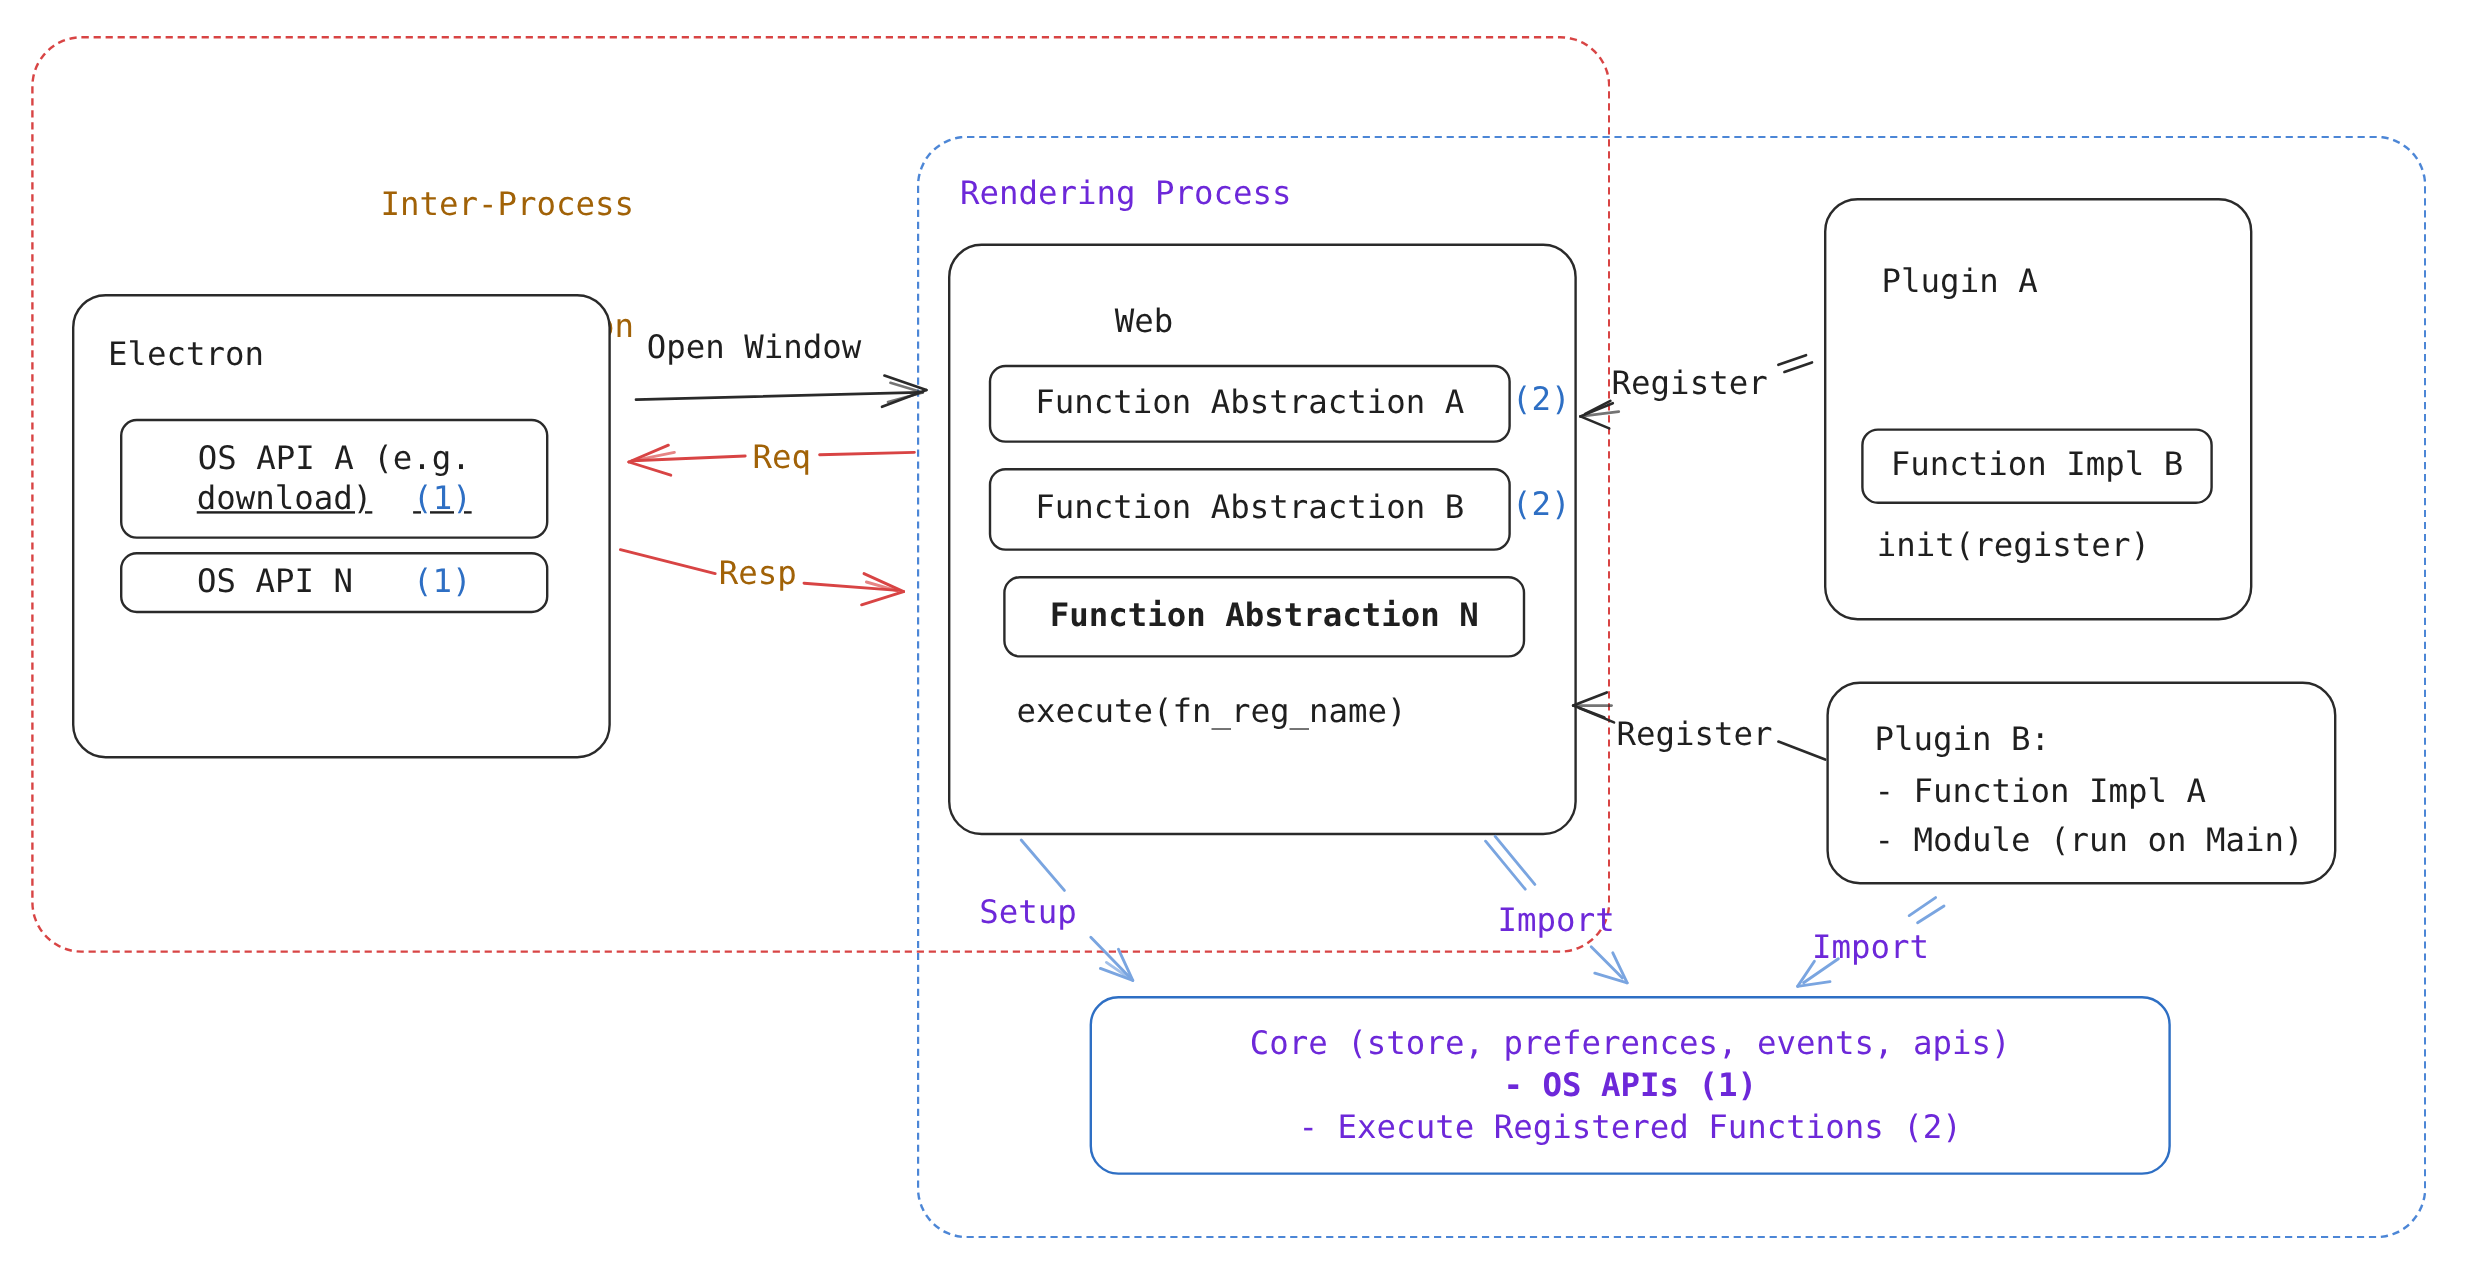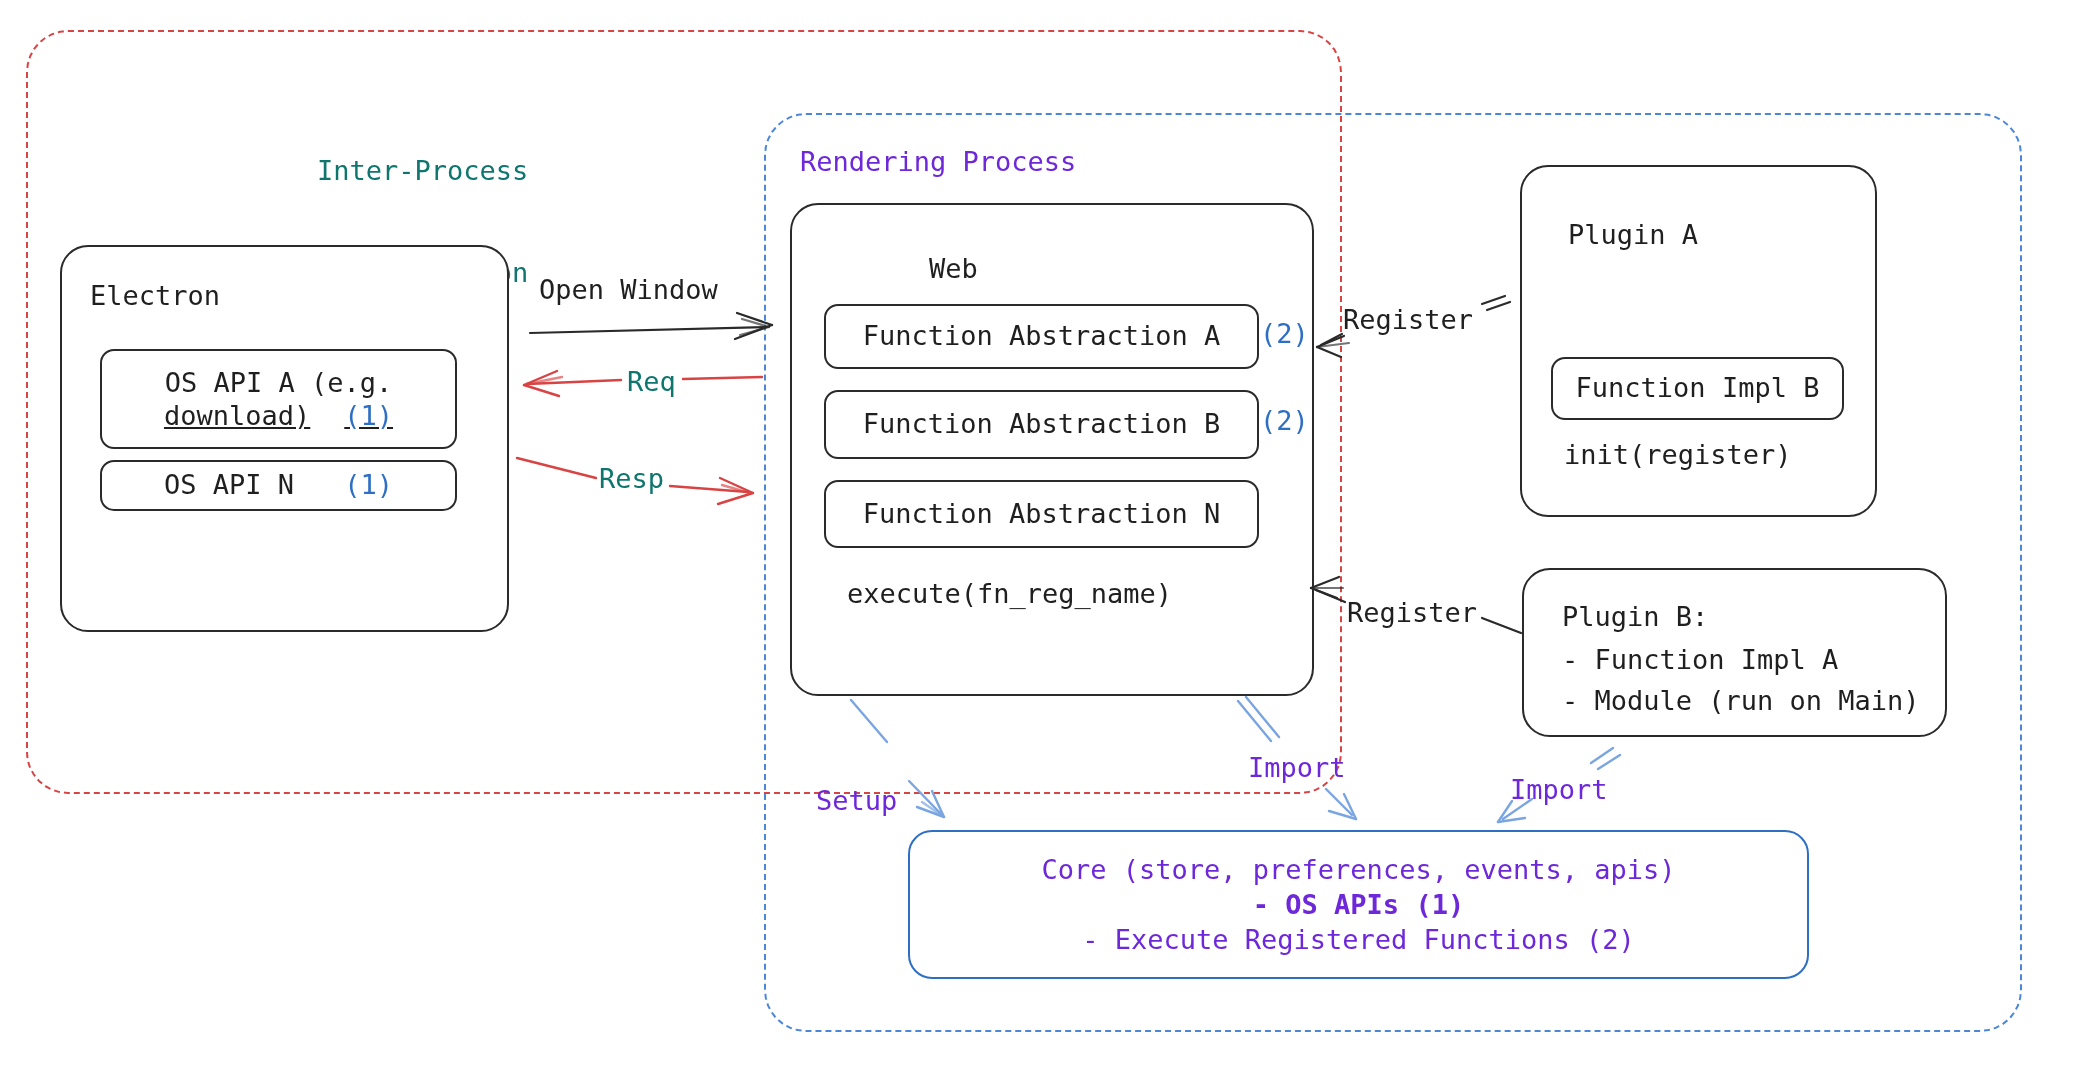--- a/index.html
+++ b/index.html
@@ -8,21 +8,21 @@
     font-family:"DejaVu Sans Mono","Liberation Mono",monospace;
     color:#1f1f1f;font-size:27px;line-height:1.2;
   }
   .dashed-red{position:absolute;border:2.5px dashed #d84444;border-radius:42px;}
   .dashed-blue{position:absolute;border:2.5px dashed #4c86d6;border-radius:42px;}
   .box{position:absolute;border:2px solid #2a2a2a;background:#ffffff;}
   .box-blue{position:absolute;border:2px solid #2e6fc4;background:#ffffff;}
   .rbig{border-radius:28px;}
   .rsm{border-radius:14px;}
   .label{position:absolute;white-space:pre;}
-  .red-text{color:#0f766e;}
+  .red-text{color:#a16207;}
   .blue-text{color:#6d28d9;}
   .badge{color:#2e6fc4;}
   .center-col{display:flex;flex-direction:column;align-items:center;justify-content:center;text-align:center;}
   .center-row{display:flex;align-items:center;justify-content:center;}
   svg.overlay{position:absolute;left:0;top:0;width:2074px;height:1066px;pointer-events:none;}
   svg.overlay path{fill:none;stroke-linecap:round;stroke-linejoin:round;}
 </style>
 </head>
 <body>
 
@@ -55,21 +55,21 @@
   <div class="box rbig" style="left:790px;top:203px;width:520px;height:489px;">
     <div class="label" style="left:137px;top:48px;">Web</div>
     <div class="box rsm center-row" style="left:32px;top:99px;width:431px;height:61px;">
       <span>Function Abstraction A</span>
     </div>
     <div class="label badge" style="left:468px;top:113px;">(2)</div>
     <div class="box rsm center-row" style="left:32px;top:185px;width:431px;height:65px;">
       <span>Function Abstraction B</span>
     </div>
     <div class="label badge" style="left:468px;top:200px;">(2)</div>
-    <div class="box rsm center-row" style="left:32px;top:275px;width:431px;height:64px;">
+    <div class="box rsm center-row" style="left:44px;top:275px;width:431px;height:64px;font-weight:bold;">
       <span>Function Abstraction N</span>
     </div>
     <div class="label" style="left:55px;top:373px;">execute(fn_reg_name)</div>
   </div>
 
   <div class="box rbig" style="left:1520px;top:165px;width:353px;height:348px;">
     <div class="label" style="left:46px;top:52px;">Plugin A</div>
     <div class="box rsm center-row" style="left:29px;top:190px;width:289px;height:59px;">
       <span>Function Impl B</span>
     </div>
@@ -86,21 +86,21 @@
     <div style="white-space:pre;">Core (store, preferences, events, apis)</div>
     <div style="white-space:pre;font-weight:bold;">- OS APIs (1)</div>
     <div style="white-space:pre;">- Execute Registered Functions (2)</div>
   </div>
 
   <div class="label" style="left:539px;top:274px;">Open Window</div>
   <div class="label red-text" style="left:627px;top:366px;">Req</div>
   <div class="label red-text" style="left:599px;top:463px;">Resp</div>
   <div class="label" style="left:1343px;top:304px;">Register</div>
   <div class="label" style="left:1347px;top:597px;">Register</div>
-  <div class="label blue-text" style="left:816px;top:745px;margin-top:40px;">Setup</div>
+  <div class="label blue-text" style="left:816px;top:745px;">Setup</div>
   <div class="label blue-text" style="left:1248px;top:752px;">Import</div>
   <div class="label blue-text" style="left:1510px;top:774px;">Import</div>
 
   <svg class="overlay" viewBox="0 0 2074 1066">
 
     <g stroke="#2a2a2a" stroke-width="2.2">
       <path d="M530 333 L766 327"></path>
       <path d="M772 325 L737 313"></path>
       <path d="M772 325 L735 339"></path>
       <path d="M769 327 L742 319" opacity="0.65"></path>

